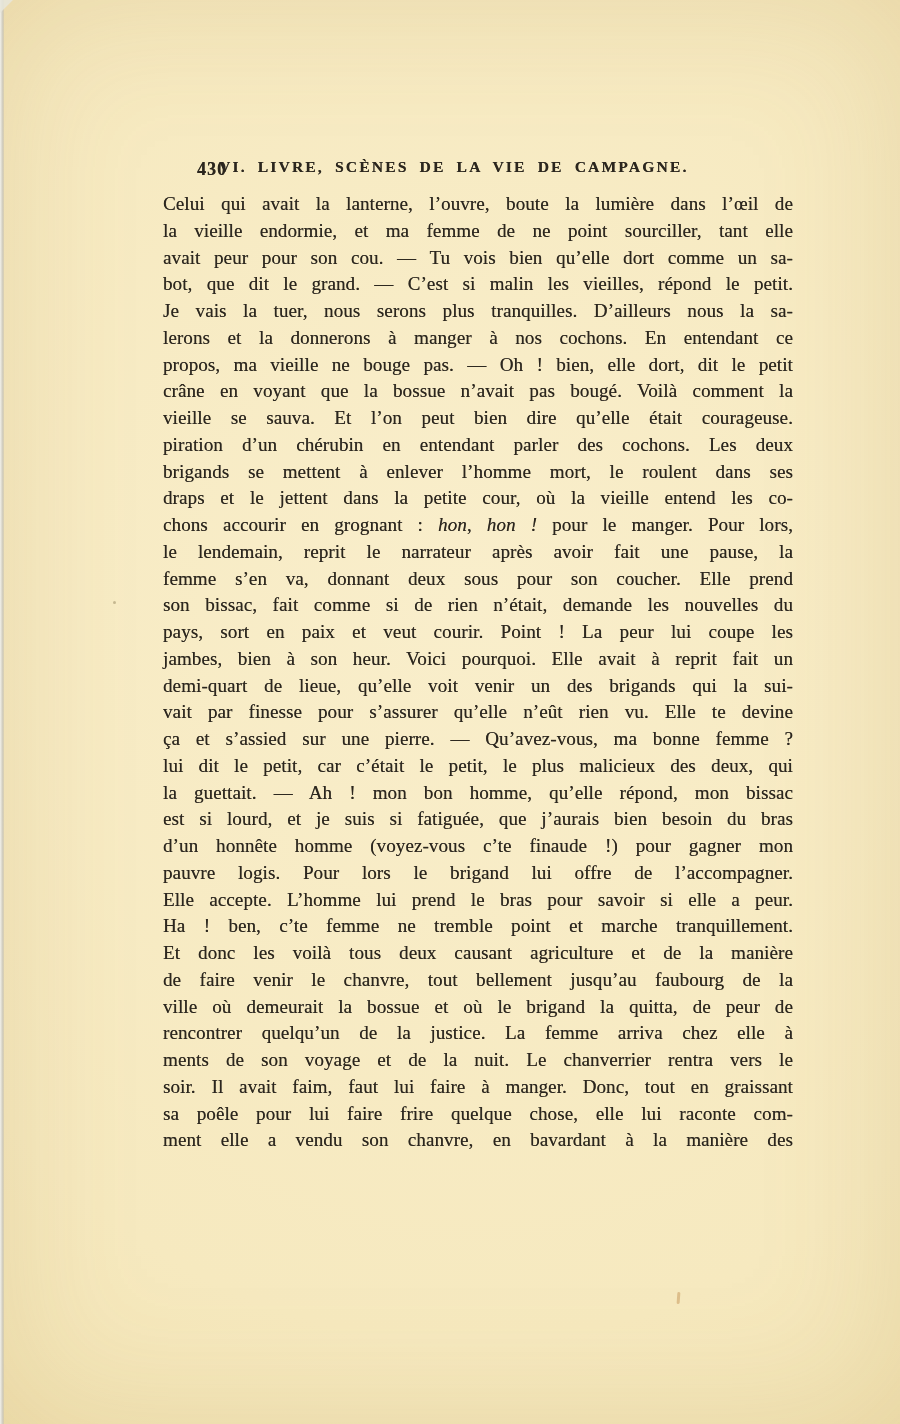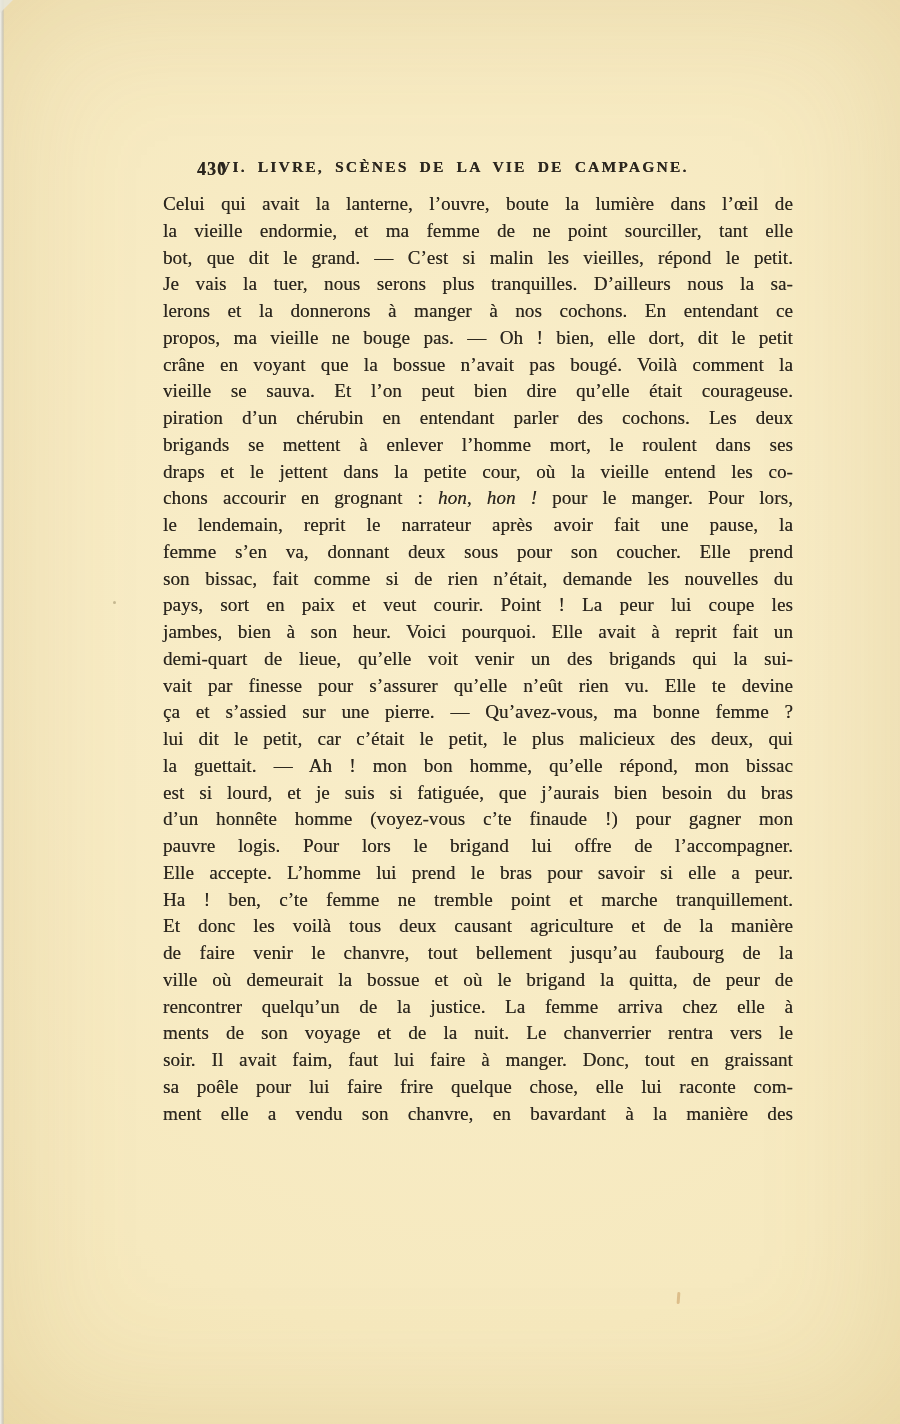--- a/index.html
+++ b/index.html
@@ -115,20 +115,21 @@
   <div class="corner-cut"></div>
 
   <div class="running-head">
     <span class="page-number">430</span>
     <span class="running-title">VI. LIVRE, SCÈNES DE LA VIE DE CAMPAGNE.</span>
   </div>
 
   <div class="page-body">
       <div class="line"><span>Celui qui avait la lanterne, l’ouvre, boute la lumière dans l’œil de</span></div>
       <div class="line"><span>la vieille endormie, et ma femme de ne point sourciller, tant elle</span></div>
+      <div class="line"><span>avait peur pour son cou. — Tu vois bien qu’elle dort comme un sa-</span></div>
       <div class="line"><span>bot, que dit le grand. — C’est si malin les vieilles, répond le petit.</span></div>
       <div class="line"><span>Je vais la tuer, nous serons plus tranquilles. D’ailleurs nous la sa-</span></div>
       <div class="line"><span>lerons et la donnerons à manger à nos cochons. En entendant ce</span></div>
       <div class="line"><span>propos, ma vieille ne bouge pas. — Oh ! bien, elle dort, dit le petit</span></div>
       <div class="line"><span>crâne en voyant que la bossue n’avait pas bougé. Voilà comment la</span></div>
       <div class="line"><span>vieille se sauva. Et l’on peut bien dire qu’elle était courageuse.</span></div>
       <div class="line"><span>piration d’un chérubin en entendant parler des cochons. Les deux</span></div>
       <div class="line"><span>brigands se mettent à enlever l’homme mort, le roulent dans ses</span></div>
       <div class="line"><span>draps et le jettent dans la petite cour, où la vieille entend les co-</span></div>
       <div class="line"><span>chons accourir en grognant : </span><span class="it">hon</span><span>, </span><span class="it">hon !</span><span> pour le manger. Pour lors,</span></div>

